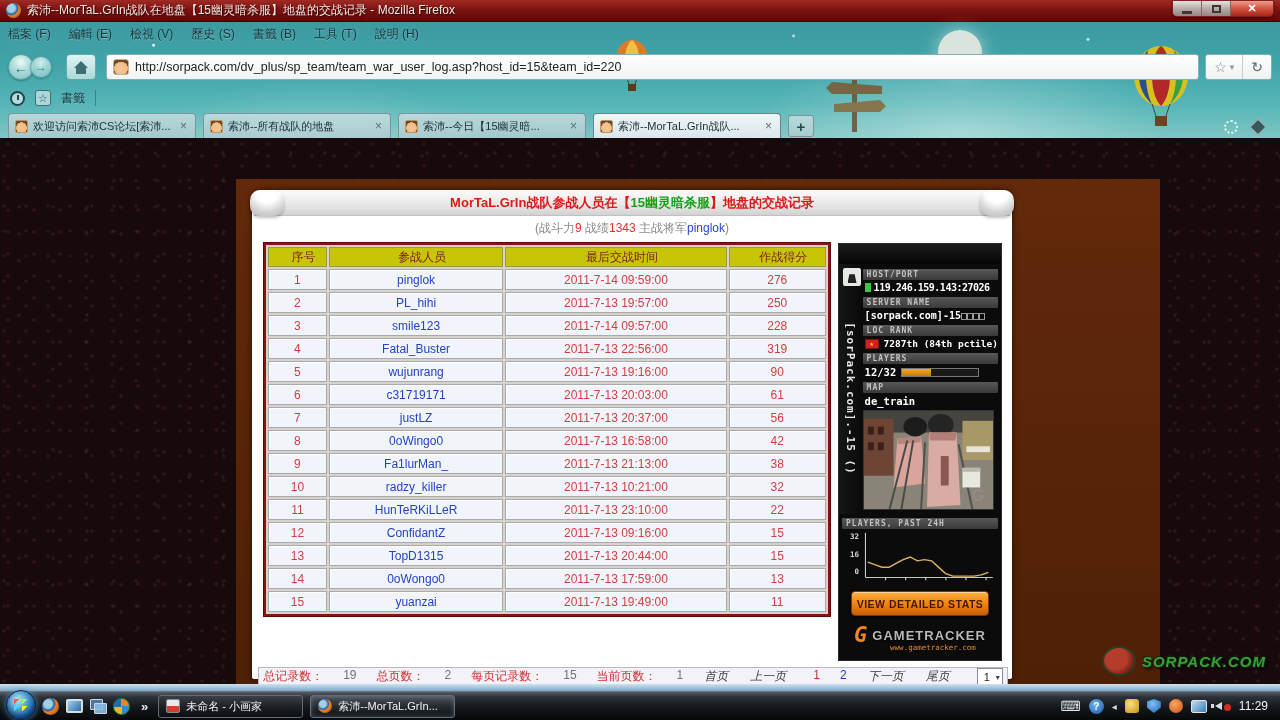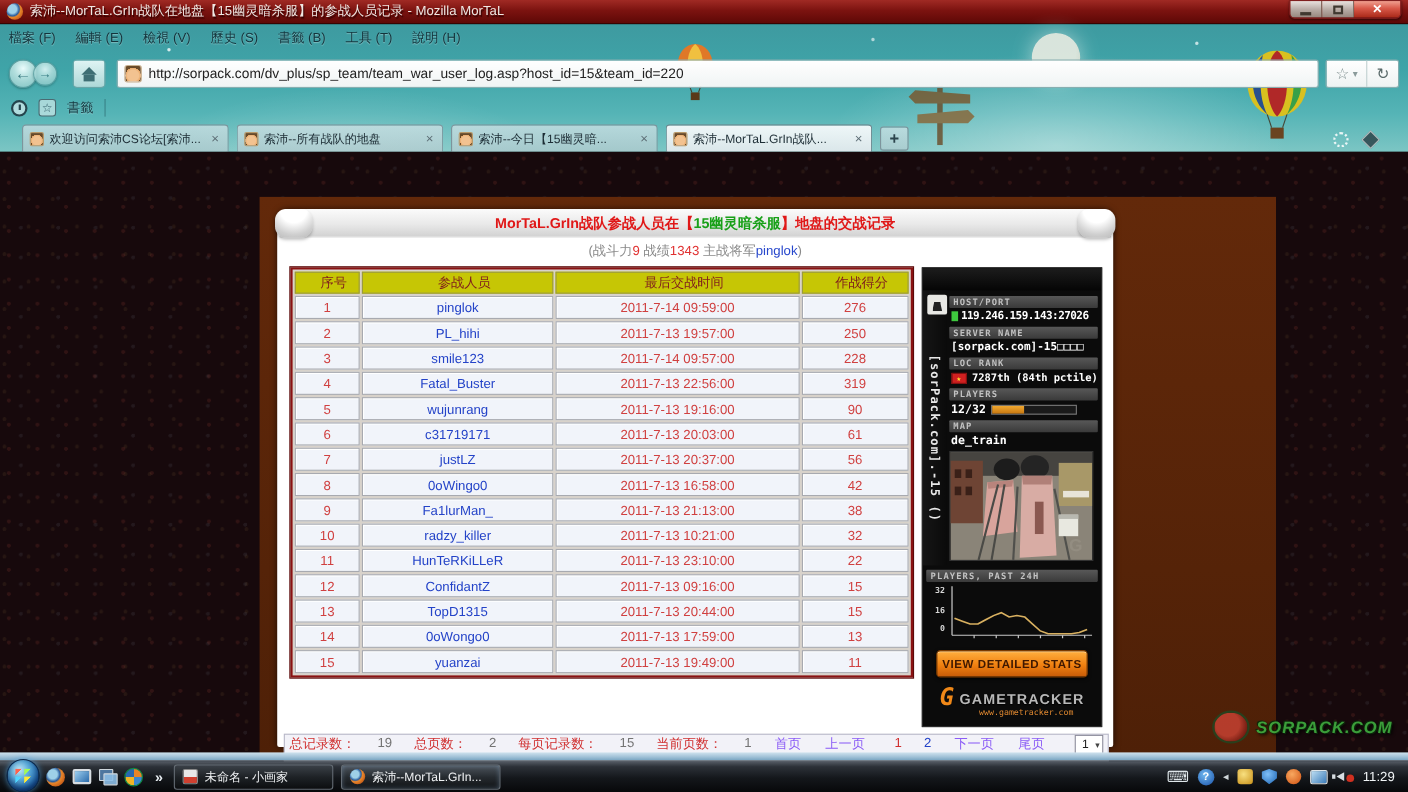--- a/index.html
+++ b/index.html
@@ -64,21 +64,21 @@
   
   .bookmarksbar { position:absolute; left:0; top:86px; width:1280px; height:24px; display:flex; align-items:center; padding:0 10px; gap:10px; }
   .bm-clock { width:15px; height:15px; border-radius:50%; border:2px solid #25454d; position:relative; background:rgba(255,255,255,.55); }
   .bm-clock:after { content:""; position:absolute; left:5px; top:2px; width:2px; height:5px; background:#25454d; }
   .bm-star-box { width:16px; height:16px; border:1px solid #4a6a72; border-radius:3px; background:rgba(255,255,255,.5);
     color:#35616b; font-size:11px; display:flex; align-items:center; justify-content:center; }
   .bm-label { font-size:12px; color:#14343c; text-shadow:0 1px 1px rgba(255,255,255,.3); }
   .bm-sep { width:1px; height:16px; background:rgba(20,60,70,.4); }
 
   
-  .tabstrip { position:absolute; left:0; top:110px; width:1280px; height:28px; display:flex; align-items:flex-end; padding:0 20px; }
+  .tabstrip { position:absolute; left:0; top:110px; width:1280px; height:28px; display:flex; align-items:flex-end; padding:0 8px; }
   .tab { width:188px; height:25px; margin-right:7px; border:1px solid #7e949c; border-bottom:none; border-radius:4px 4px 0 0;
     background:linear-gradient(180deg,rgba(225,232,236,.66),rgba(190,202,208,.6)); display:flex; align-items:center; padding:0 6px; }
   .tab.active { background:linear-gradient(180deg,rgba(250,252,253,.92),rgba(228,234,238,.9)); border-color:#6c828a; }
   .tab .favicon { width:13px; height:13px; border-radius:2px; flex:0 0 auto;
     background:radial-gradient(circle at 50% 62%,#f2c290 0 45%,#e8a868 62%,#6a4a28 63% 100%); border:1px solid #b89868; }
   .tab-title { font-size:11px; color:#1c2c34; margin:0 5px; white-space:nowrap; overflow:hidden; flex:1; }
   .tab-close { font-size:12px; color:#5c6c74; padding:0 2px; }
   .newtab-btn { width:26px; height:22px; margin-bottom:1px; border:1px solid #7e949c; border-radius:3px;
     background:linear-gradient(180deg,rgba(230,236,240,.6),rgba(195,206,212,.55)); color:#2c444c; font-size:15px; font-weight:bold;
     display:flex; align-items:center; justify-content:center; }
@@ -165,21 +165,21 @@
     font-family:"Liberation Sans",sans-serif; }
   .gt-brand { display:flex; align-items:center; justify-content:center; margin-top:9px; gap:5px; }
   .gt-g { color:#f08818; font-size:22px; font-weight:bold; font-style:italic; line-height:20px; }
   .gt-brand-text { color:#b8b8b8; font-size:13px; font-weight:bold; letter-spacing:1px; text-shadow:0 1px 1px #000; font-family:"Liberation Sans",sans-serif; }
   .gt-brand-url { color:#e08830; font-size:7.5px; text-align:center; margin-top:-2px; padding-left:26px; }
 
   
   .pagi { margin:6px 4px 0 6px; height:25px; background:#f2f2f8; border:1px solid #b8b8c8; display:flex; justify-content:center; gap:20px; font-size:12px; }
   .pagi .lab { color:#d03030; }
   .pagi .num { color:#737373; }
-  .pagi .plink { color:#8b5cf6; margin:0 1px; cursor:pointer; }
+  .pagi .plink { color:#404040; margin:0 1px; cursor:pointer;font-style:italic; }
   .pagi .pcur { color:#d03030; margin-left:6px; }
   .pagi .pblue { color:#2443c8; cursor:pointer; }
   .jump-select { margin-left:6px; border:1px solid #8a8a9a; background:#fff; font-size:11px; padding:0 2px 0 6px; height:18px; display:flex; align-items:center; gap:6px; color:#222; cursor:pointer; }
   .jump-select .caret { font-size:8px; color:#444; }
 
   
   .corner-logo { position:absolute; right:14px; bottom:8px; display:flex; align-items:center; gap:6px; opacity:.9; }
   .corner-disc { width:34px; height:30px; border-radius:50%; background:radial-gradient(circle at 40% 40%,#c04030 0 45%,#701810 80%,#401008 100%); border:2px solid #244420; }
   .corner-text { color:#3fae3f; font-size:15px; font-weight:bold; font-style:italic; letter-spacing:1px;
     text-shadow:1px 1px 0 #0a2a0a, -1px -1px 0 #0a2a0a, 2px 2px 3px #000; }
@@ -227,21 +227,21 @@
   .tray-vol .spk { position:absolute; left:0; top:3px; width:0; height:0; border-top:4px solid transparent; border-bottom:4px solid transparent; border-right:7px solid #d8dde2; }
   .tray-vol .spk:before { content:""; position:absolute; left:-4px; top:-2px; width:3px; height:4px; background:#d8dde2; }
   .tray-vol .mute { position:absolute; right:0; top:5px; width:7px; height:7px; border-radius:50%; background:#d03020; }
   .tray-clock { color:#f0f4f6; font-size:12px; }
 </style>
 </head>
 <body>
 
 <div class="titlebar">
   <div class="ff-icon"></div>
-  <div class="win-title">索沛--MorTaL.GrIn战队在地盘【15幽灵暗杀服】的参战人员记录 - Mozilla MorTaL</div>
+  <div class="win-title">索沛--MorTaL.GrIn战队在地盘【15幽灵暗杀服】地盘的交战记录 - Mozilla Firefox</div>
   <div class="win-controls">
     <div class="win-btn">
         <div class="minimize-bar"></div>
       </div>
     <div class="win-btn">
         <div class="maximize-box"></div>
       </div>
     <div class="win-btn close">✕</div>
   </div>
 </div>

